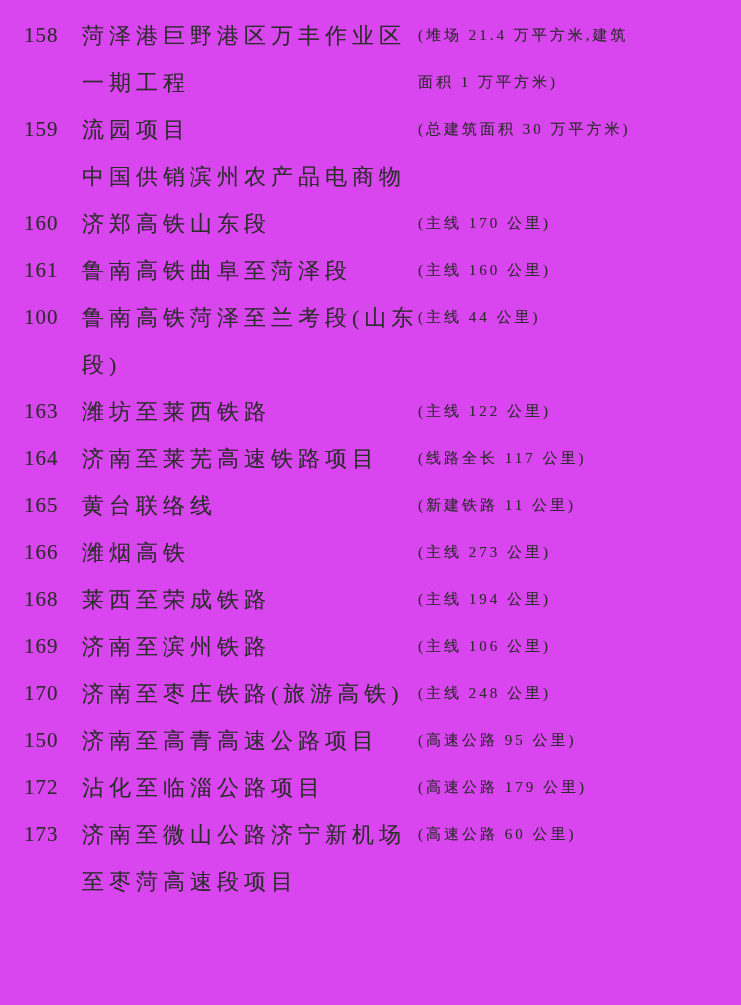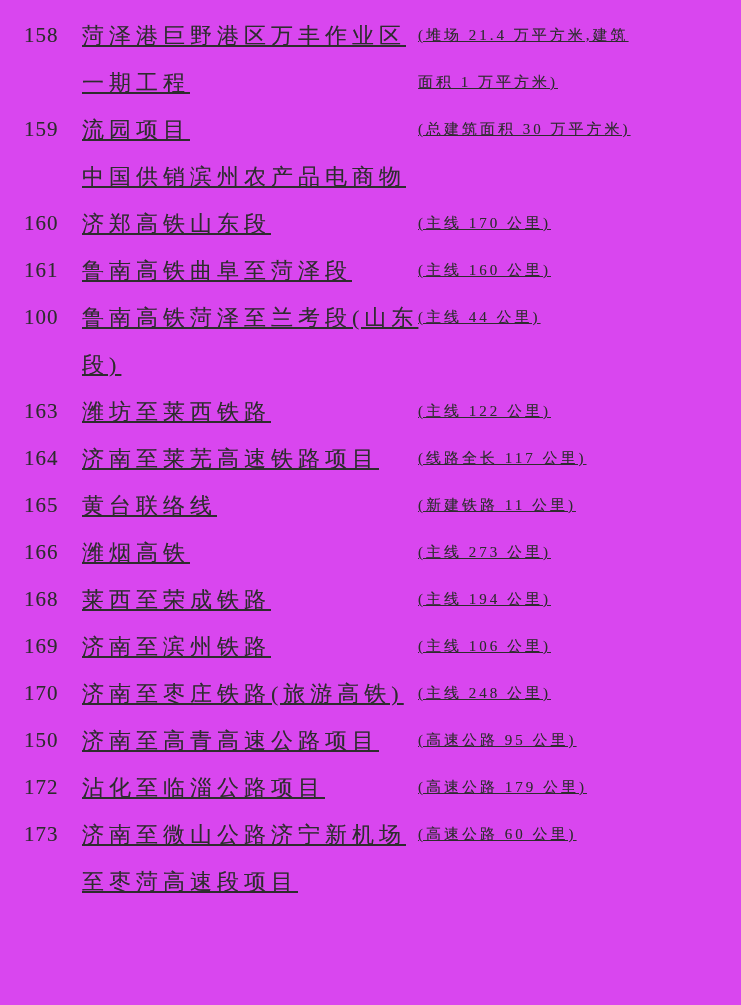--- a/index.html
+++ b/index.html
@@ -18,21 +18,21 @@
     font-size:21px;line-height:47px;letter-spacing:1px;
   }
   .name{
     width:336px;flex:0 0 auto;
     font-size:22px;line-height:47px;letter-spacing:5px;
   }
   .spec{
     flex:1 1 auto;
     font-size:15px;line-height:47px;letter-spacing:3px;
   }
-  .line{display:block;white-space:nowrap;text-decoration:underline;}
+  .line{display:block;white-space:nowrap;}
 </style>
 </head>
 <body>
 
 <div class="page">
   <div id="project-list">
       <div class="row">
         <div class="num">158</div>
         <div class="name">
           <span class="line">菏泽港巨野港区万丰作业区</span>

